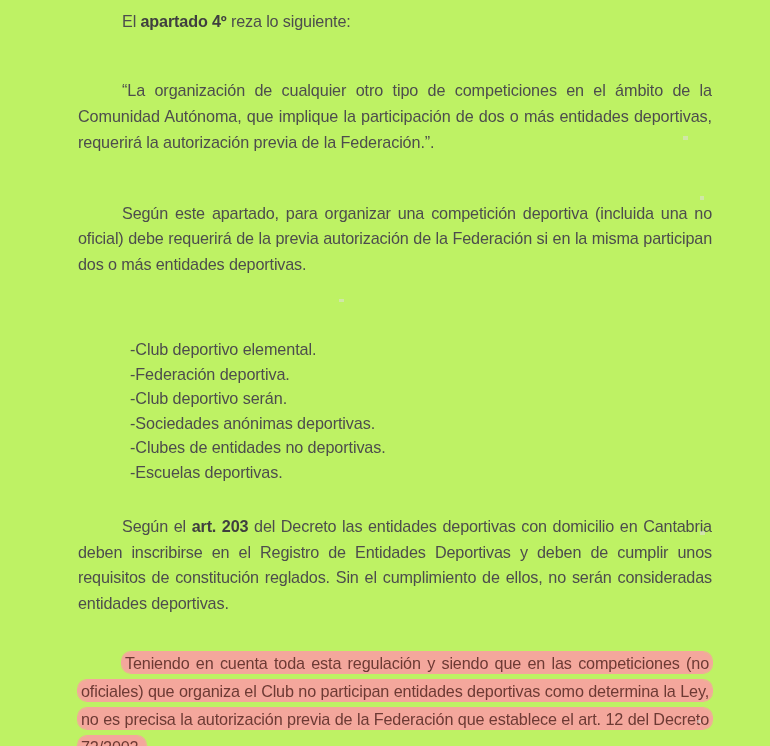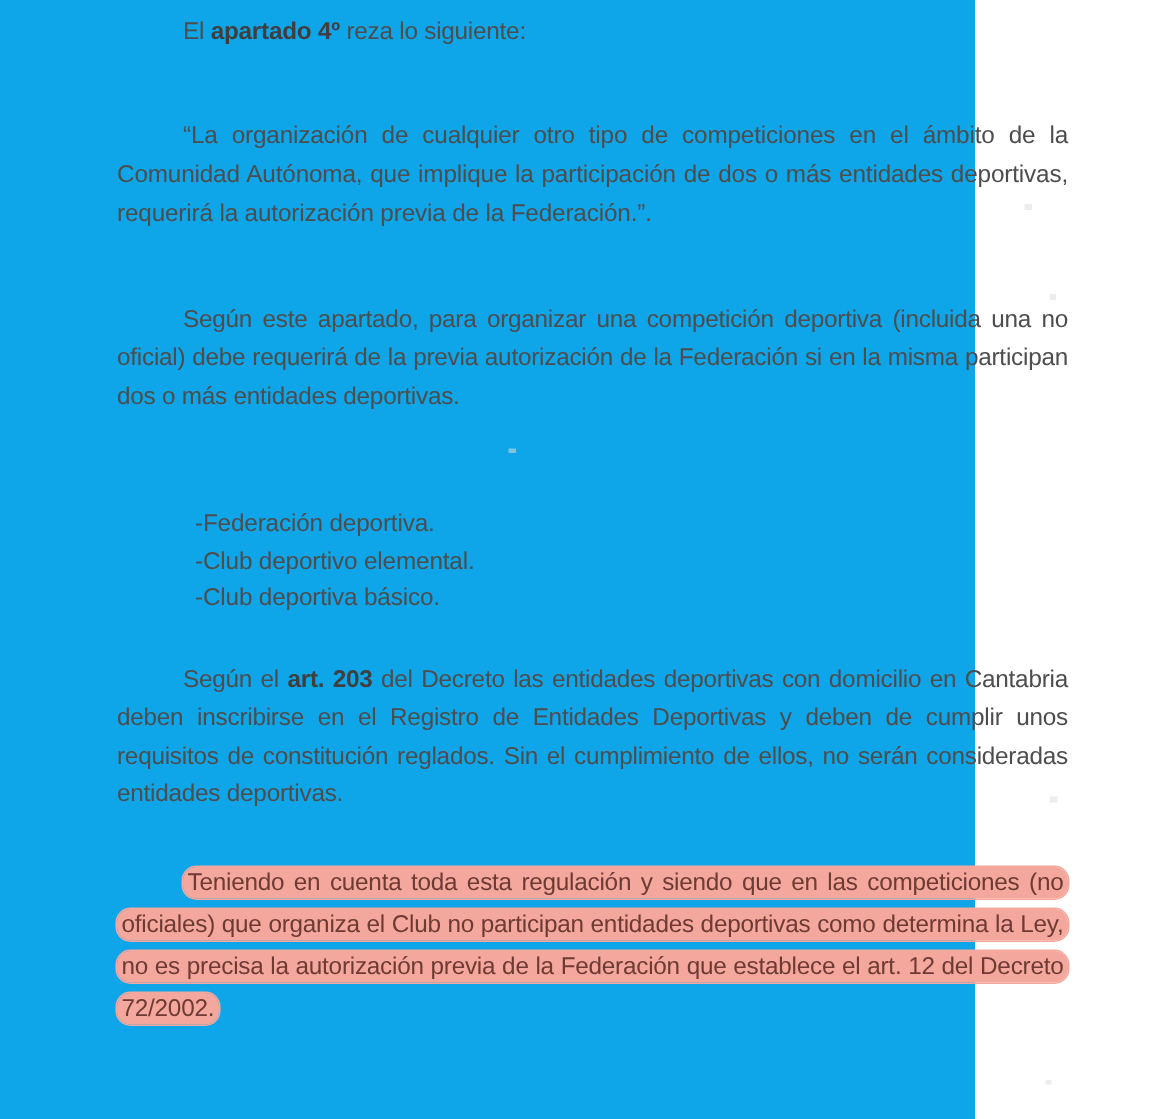--- a/index.html
+++ b/index.html
@@ -9,23 +9,23 @@
   }
   body {
     width: 770px;
     height: 746px;
     font-family: "Liberation Sans", sans-serif;
     color: #4a4a4a;
     overflow: hidden;
   }
   .page {
     position: relative;
-    width: 650px;
+    width: 770px;
     height: 746px;
-    background: #0ea5e9;
+    background: #bef264;
     padding: 0;
     box-sizing: border-box;
   }
   .body-col {
     position: absolute;
     left: 78px;
     top: 0px;
     width: 634px;
   }
   p.para {
@@ -112,23 +112,26 @@
     <div class="gap-xl"></div>
 
     <p class="para indent">Según este apartado, para organizar una competición deportiva (incluida una no oficial) debe requerirá de la previa autorización de la Federación si en la misma participan dos o más entidades deportivas.</p>
 
     <div class="gap-xl"></div>
 
 
     <div class="gap-xl"></div>
 
     <ul class="list">
+      <li>-Club deportivo elemental.</li>
       <li>-Federación deportiva.</li>
-      <li>-Club deportivo elemental.</li>
-      <li>-Club deportiva básico.</li>
+      <li>-Club deportivo serán.</li>
+      <li>-Sociedades anónimas deportivas.</li>
+      <li>-Clubes de entidades no deportivas.</li>
+      <li>-Escuelas deportivas.</li>
     </ul>
 
     <div class="gap-xl"></div>
 
     <p class="para indent">
       <span>Según el </span><span class="bold">art. 203</span><span> del Decreto las entidades deportivas con domicilio en Cantabria deben inscribirse en el Registro de Entidades Deportivas y deben de cumplir unos requisitos de constitución reglados. Sin el cumplimiento de ellos, no serán consideradas entidades deportivas.</span>
     </p>
 
     <div style="height:32px"></div>
 

